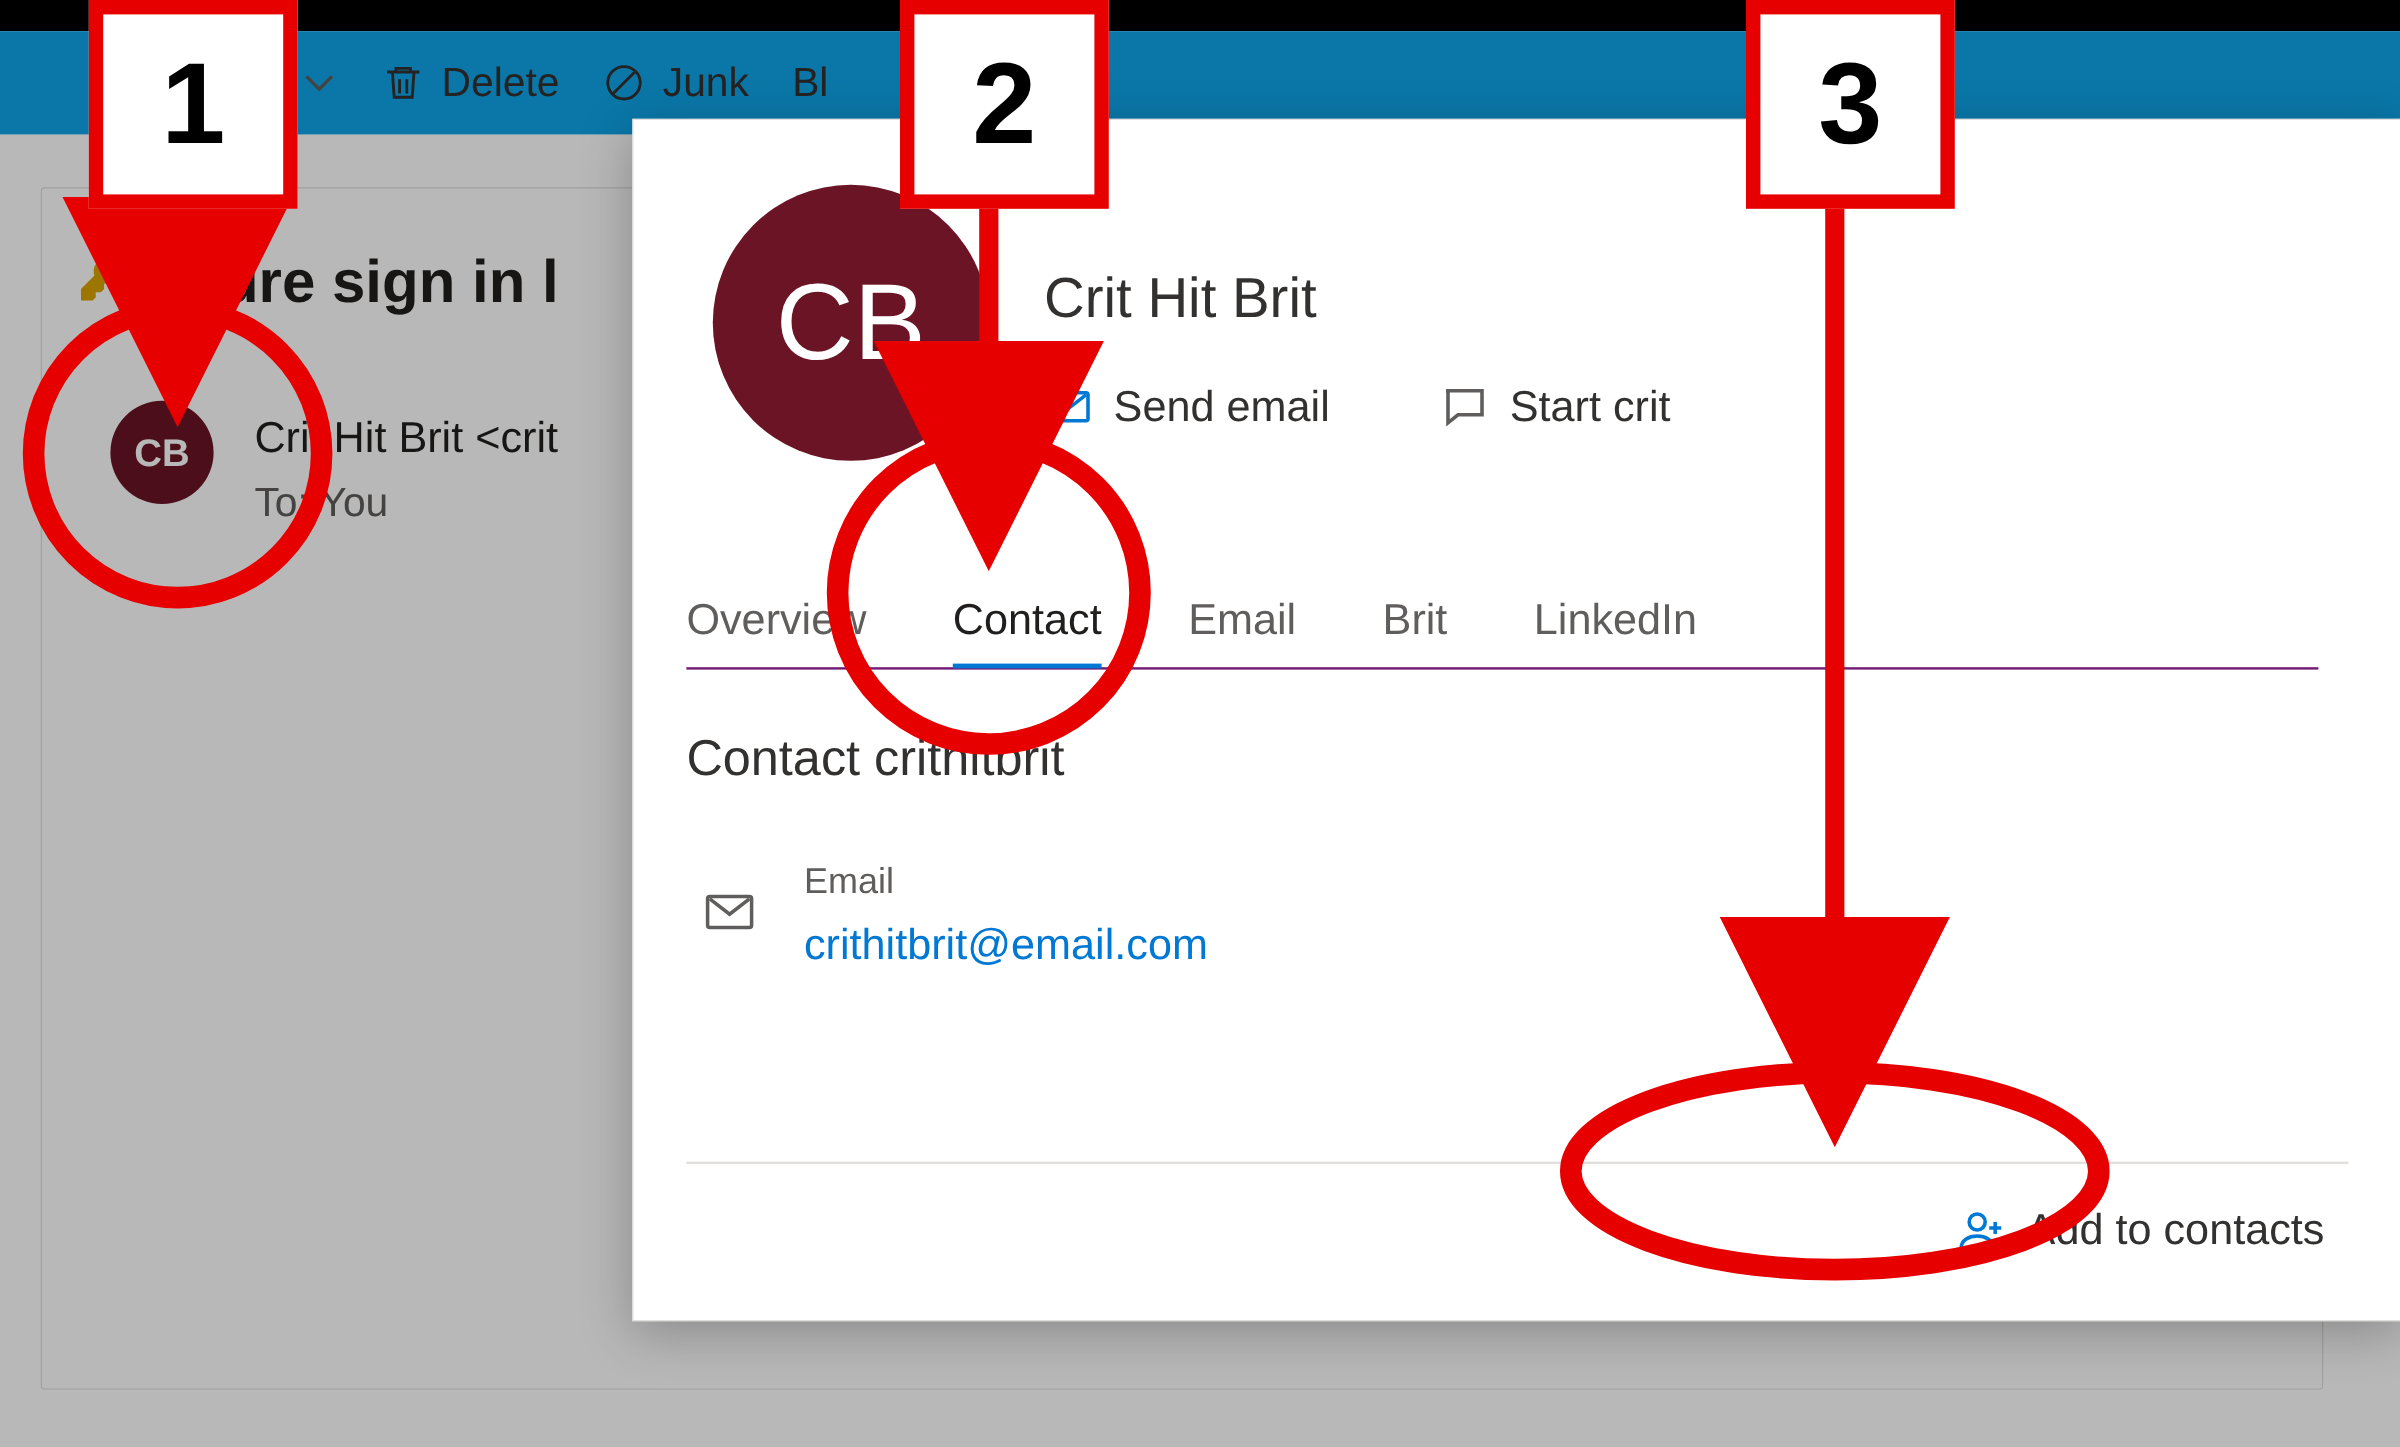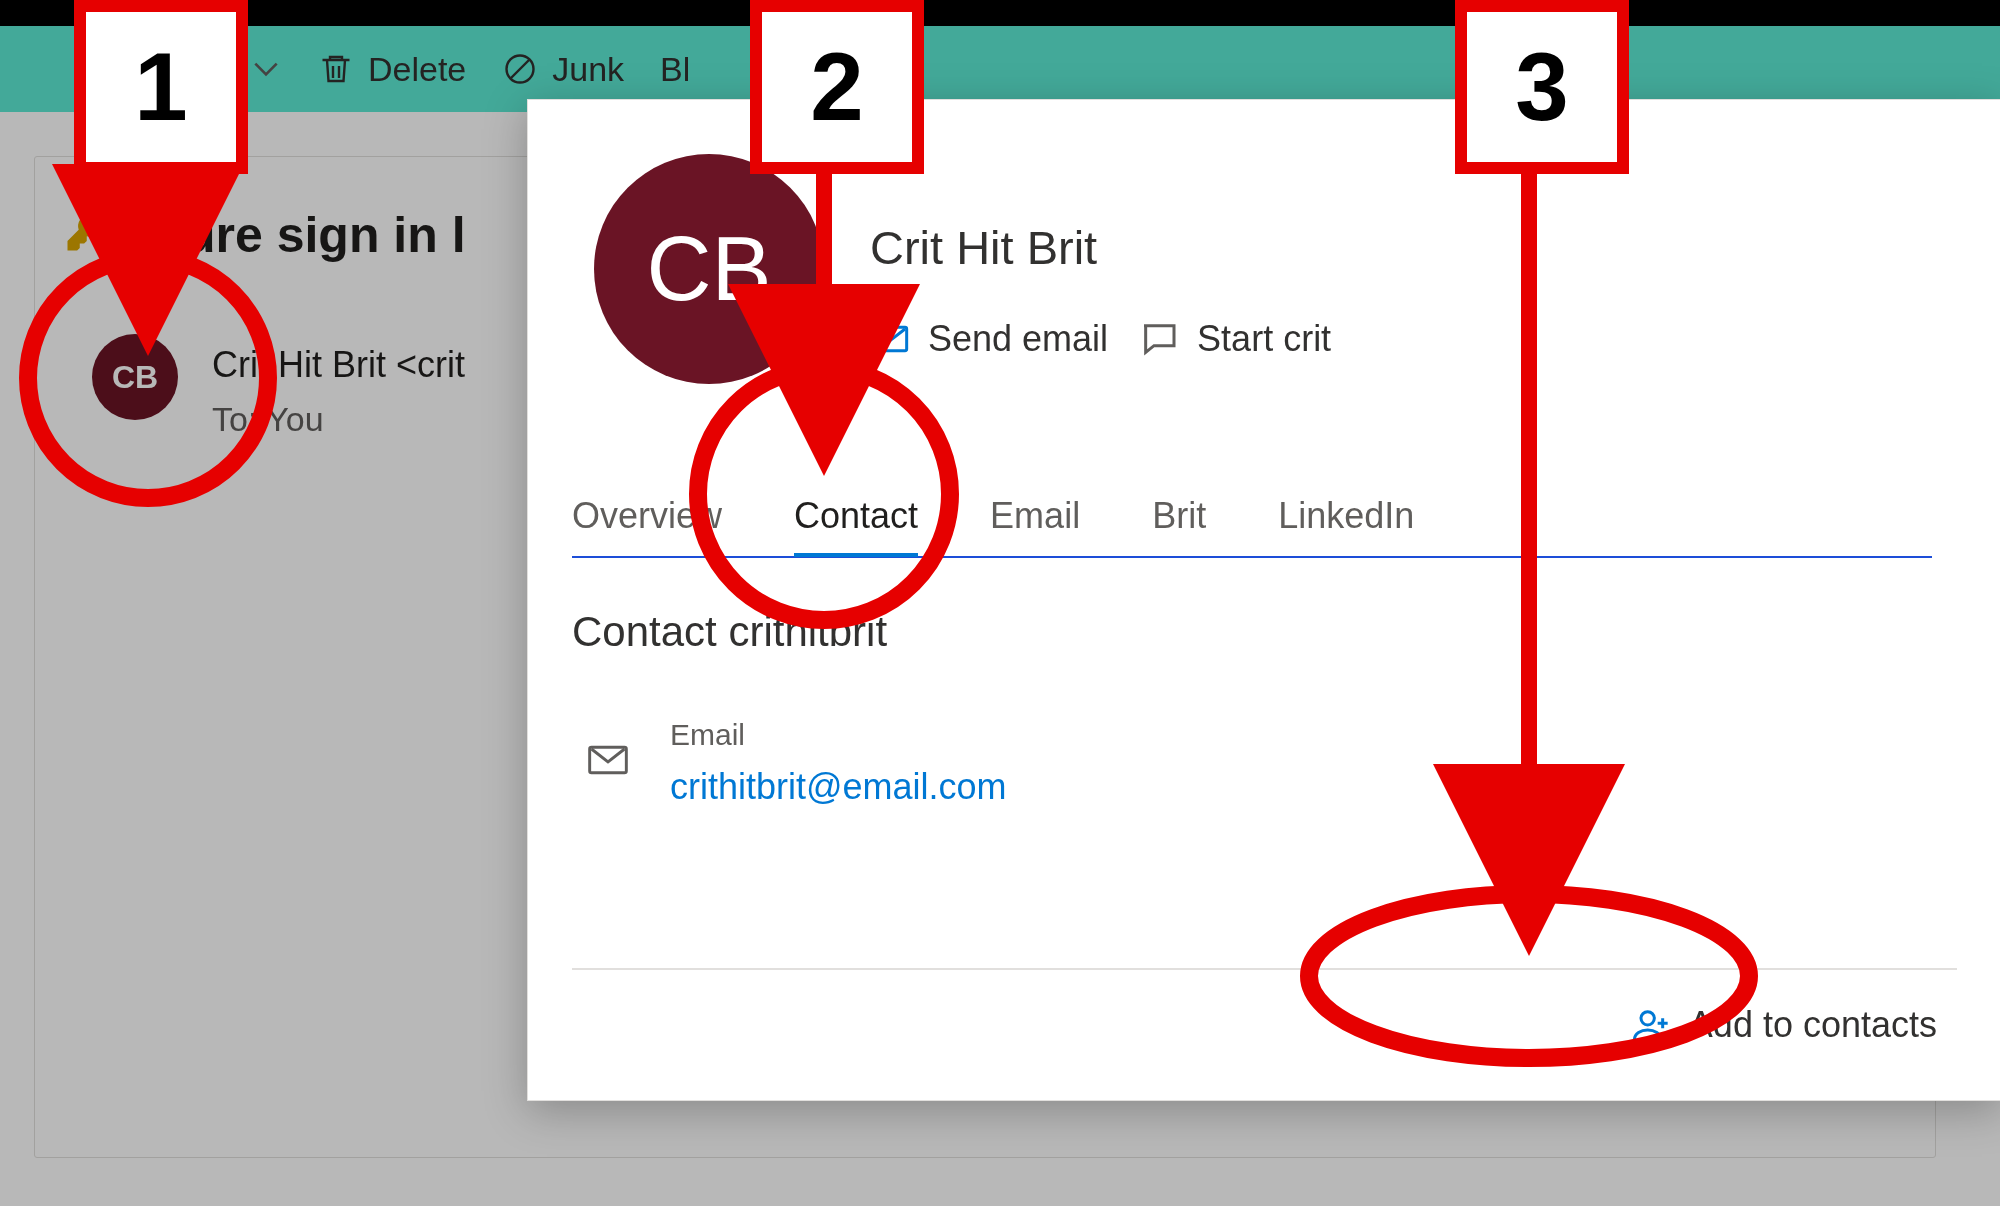--- a/index.html
+++ b/index.html
@@ -1,37 +1,37 @@
 <!DOCTYPE html>
 <html><head>
 <meta charset="utf-8">
 <style>
   html,body{margin:0;padding:0;font-family:"Segoe UI",Arial,sans-serif;background:#000;overflow:hidden;}
   .stage{position:relative;width:2000px;height:1206px;}
   .content{position:absolute;left:0;top:26px;width:2000px;height:1180px;background:#fff;}
   
   .dim{position:absolute;left:0;top:0;width:2000px;height:1180px;background:rgba(0,0,0,0.28);pointer-events:none;}
   
-  .toolbar{position:absolute;left:0;top:0;width:2000px;height:86px;background:#5eead4;display:flex;align-items:center;gap:36px;padding-left:250px;box-sizing:border-box;font-size:34px;color:#323130;}
+  .toolbar{position:absolute;left:0;top:0;width:2000px;height:86px;background:#0ea5e9;display:flex;align-items:center;gap:36px;padding-left:250px;box-sizing:border-box;font-size:34px;color:#323130;}
   .toolbar .item{display:flex;align-items:center;gap:14px;}
   .chev{width:32px;height:32px;}
   
   .msg{position:absolute;left:34px;top:130px;width:1900px;height:1000px;background:#fff;border:1px solid #e1dfdd;border-radius:3px;}
   .subject{position:absolute;left:96px;top:180px;font-size:50px;font-weight:700;color:#201f1e;}
   .key{position:absolute;left:64px;top:186px;}
   .avatar-small{position:absolute;left:92px;top:308px;width:86px;height:86px;border-radius:50%;background:#6a1425;color:#fff;display:flex;align-items:center;justify-content:center;font-size:32px;font-weight:600;}
   .sender{position:absolute;left:212px;top:318px;font-size:36px;color:#201f1e;}
   .toLine{position:absolute;left:212px;top:374px;font-size:34px;color:#605e5c;}
   
   .card{position:absolute;left:527px;top:73px;width:1473px;height:1000px;background:#fff;box-shadow:0 10px 40px rgba(0,0,0,0.25);border:1px solid #e1dfdd;}
   .avatar-big{position:absolute;left:66px;top:54px;width:230px;height:230px;border-radius:50%;background:#6a1425;color:#fff;display:flex;align-items:center;justify-content:center;font-size:90px;font-weight:400;}
   .card-name{position:absolute;left:342px;top:120px;font-size:47px;color:#323130;font-weight:400;}
-  .card-actions{position:absolute;left:342px;top:218px;display:flex;align-items:center;gap:31px;font-size:36px;color:#323130;}
+  .card-actions{position:absolute;left:342px;top:218px;display:flex;align-items:center;gap:92px;font-size:36px;color:#323130;}
   .card-actions .act{display:flex;align-items:center;gap:18px;}
-  .tabs{position:absolute;left:44px;top:376px;width:1360px;height:80px;border-bottom:2px solid #1d4ed8;display:flex;align-items:center;gap:72px;font-size:36px;color:#605e5c;}
+  .tabs{position:absolute;left:44px;top:376px;width:1360px;height:80px;border-bottom:2px solid #701a75;display:flex;align-items:center;gap:72px;font-size:36px;color:#605e5c;}
   .tab.active{color:#201f1e;font-weight:400;position:relative;}
   .tab.active::after{content:"";position:absolute;left:0;right:0;bottom:-20px;height:4px;background:#0078d4;}
   .sect-title{position:absolute;left:44px;top:508px;font-size:42px;color:#323130;}
   .info-row{position:absolute;left:58px;top:618px;display:flex;align-items:flex-start;gap:40px;}
   .info-label{font-size:30px;color:#605e5c;margin-bottom:14px;}
   .info-value{font-size:36px;color:#0078d4;}
   .add-row{position:absolute;left:44px;right:44px;bottom:20px;height:110px;border-top:2px solid #e1dfdd;display:flex;align-items:center;justify-content:flex-end;gap:18px;font-size:36px;color:#323130;padding-right:20px;}
   
   .callouts{position:absolute;left:0;top:0;width:2000px;height:1206px;pointer-events:none;}
   .numbox{position:absolute;width:150px;height:150px;background:#fff;border:12px solid #e60000;display:flex;align-items:center;justify-content:center;font-size:96px;font-weight:900;color:#000;pointer-events:auto;}

